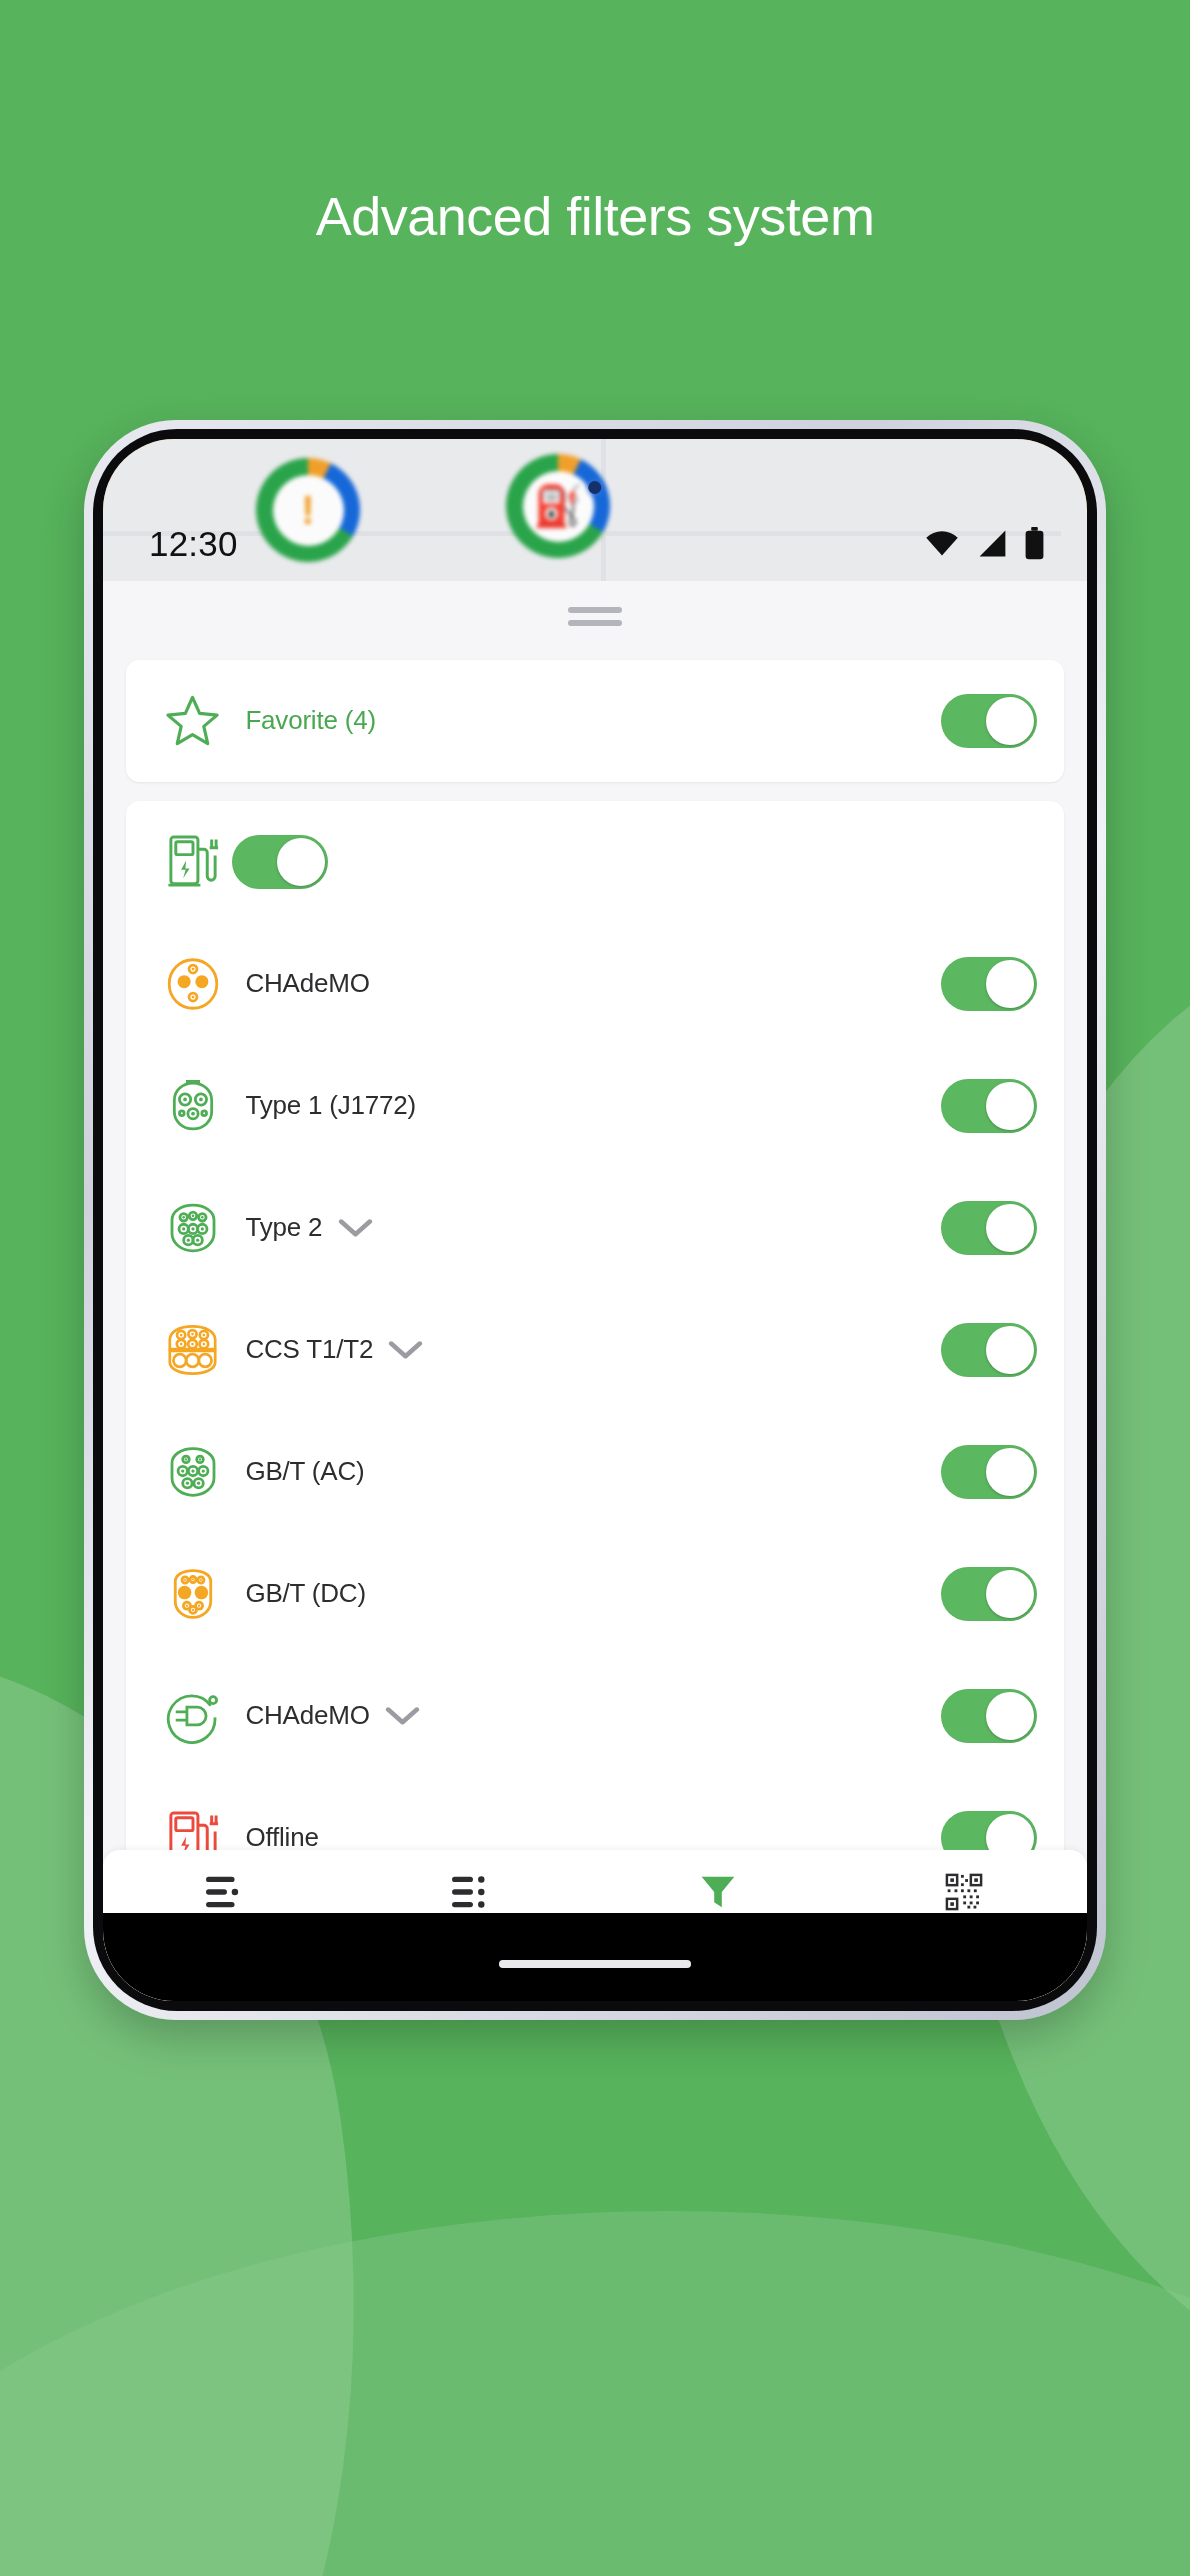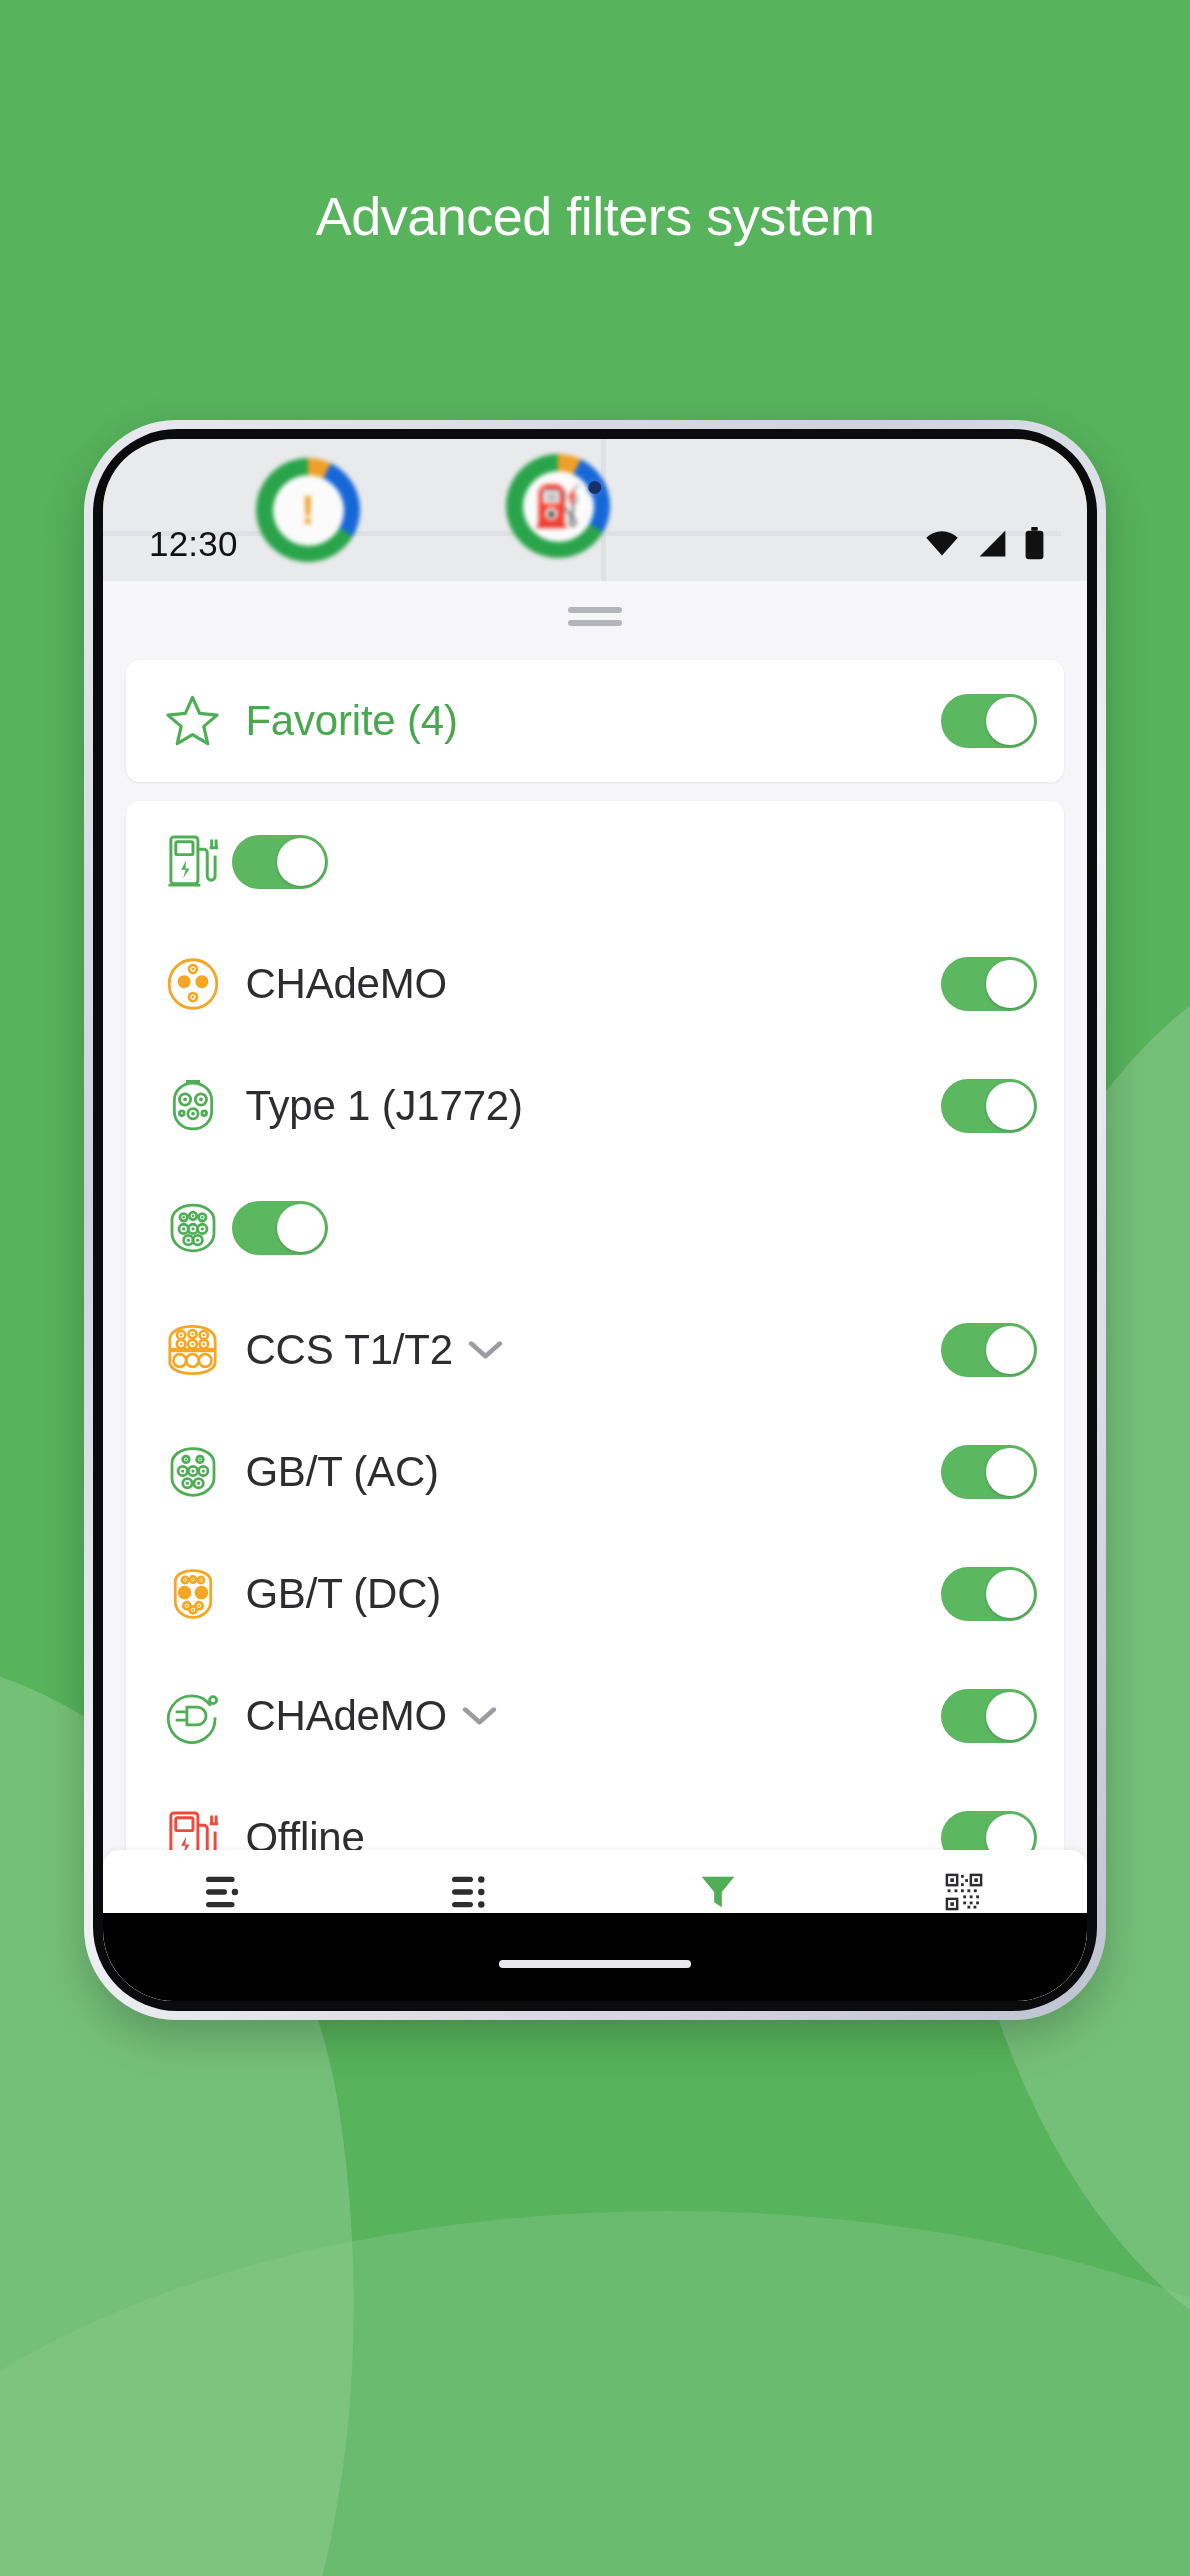--- a/index.html
+++ b/index.html
@@ -171,21 +171,21 @@
     padding: 0 27px 0 27px;
   }
   .row-icon {
     width: 79px;
     flex: 0 0 79px;
     display: flex; align-items: center; justify-content: center;
   }
   .row-label {
     flex: 1 1 auto;
     display: flex; align-items: center; gap: 15.3px;
-    font-size: 42px;
+    font-size: 26px;
     color: #2d2d30;
     padding-left: 13.4px;
     letter-spacing: -0.2px;
   }
   .row-label.accent { color: #49a84f; }
   .chev { display: inline-flex; align-items: center; }
 
   
   .toggle {
     flex: 0 0 auto;
@@ -401,20 +401,28 @@
                     <circle cx="8" cy="12.4" r="0.7" fill="#4fae55" stroke="none"></circle>
                   <circle cx="12" cy="12.4" r="2"></circle>
                     <circle cx="12" cy="12.4" r="0.7" fill="#4fae55" stroke="none"></circle>
                   <circle cx="16" cy="12.4" r="2"></circle>
                     <circle cx="16" cy="12.4" r="0.7" fill="#4fae55" stroke="none"></circle>
                   <circle cx="10" cy="17.2" r="2"></circle>
                     <circle cx="10" cy="17.2" r="0.7" fill="#4fae55" stroke="none"></circle>
                   <circle cx="14" cy="17.2" r="2"></circle>
                     <circle cx="14" cy="17.2" r="0.7" fill="#4fae55" stroke="none"></circle>
                 </svg>
+              </div>
+              <div class="row-label">
+                <span>Type 2</span>
+                <span class="chev">
+                  <svg width="35" height="21" viewBox="0 0 18 11">
+                      <path d="M1.5 2.4 L9 9 L16.5 2.4" fill="none" stroke="#9b9ba1" stroke-width="2.4" stroke-linecap="round" stroke-linejoin="round"></path>
+                    </svg>
+                </span>
               </div>
               <div class="toggle">
                   <div class="knob"></div>
                 </div>
             </div>
 
             <div class="row">
               <div class="row-icon">
                 <svg width="59" height="56" viewBox="0 0 26 24" fill="none" stroke="#f5a623" stroke-width="1.2">
                   <path d="M3 7.4 C3 3.9 7.4 1.6 13 1.6 C18.6 1.6 23 3.9 23 7.4 L23 11.6 H3 Z"></path>

